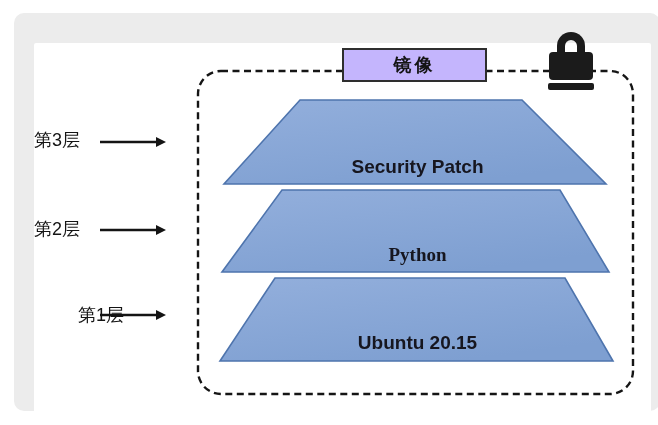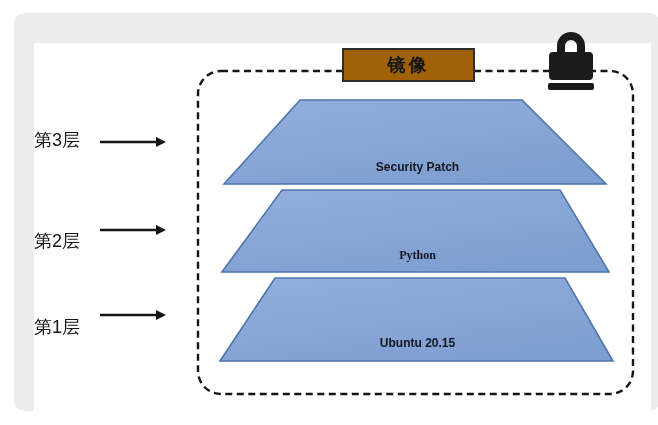--- a/index.html
+++ b/index.html
@@ -18,33 +18,33 @@
   }
   .canvas{
     position:absolute;left:0;top:0;width:658px;height:425px;
   }
   .side-label{
     position:absolute;left:34px;width:60px;height:22px;
     font-size:18px;color:#141414;line-height:22px;text-align:left;
     white-space:nowrap;
   }
   .side-label-1{top:129px;}
-  .side-label-2{top:230px;}
-  .side-label-3{top:316px;}
+  .side-label-2{top:218px;}
+  .side-label-3{top:304px;padding-left:44px;}
   .trap-label{
     position:absolute;left:230px;width:375px;height:22px;text-align:center;
-    font-size:12px;font-weight:bold;color:#16161f;line-height:22px;
+    font-size:19px;font-weight:bold;color:#16161f;line-height:22px;
     white-space:nowrap;
   }
   .trap-label-1{top:156px;}
   .trap-label-2{top:244px;font-family:Liberation Serif, serif;}
   .trap-label-3{top:332px;}
   .mirror-box{
-    position:absolute;left:342px;top:48px;width:133px;height:34px;
-    background:#a16207;border:2px solid #2e2e2e;box-sizing:border-box;
+    position:absolute;left:342px;top:48px;width:145px;height:34px;
+    background:#c4b5fd;border:2px solid #2e2e2e;box-sizing:border-box;
     display:flex;align-items:center;justify-content:center;
     font-size:18px;font-weight:bold;color:#141414;letter-spacing:3px;text-align:center;
   }
   .lock{
     position:absolute;left:548px;top:32px;width:46px;height:58px;
   }
   .lock .shackle{
     position:absolute;left:9px;top:0;width:28px;height:26px;
     box-sizing:border-box;
     border:8px solid #1b1b1b;border-bottom:none;

